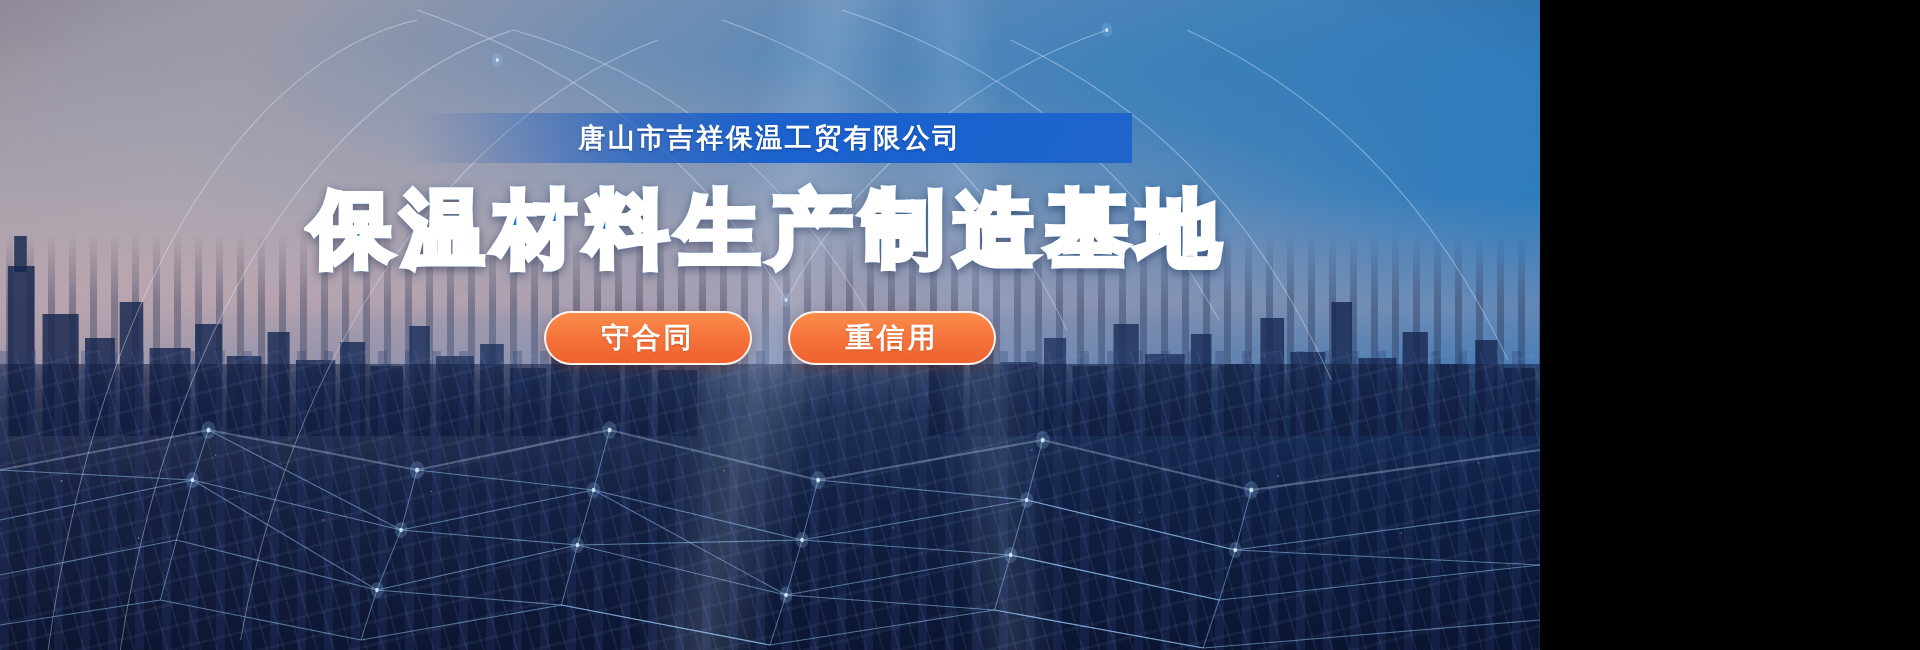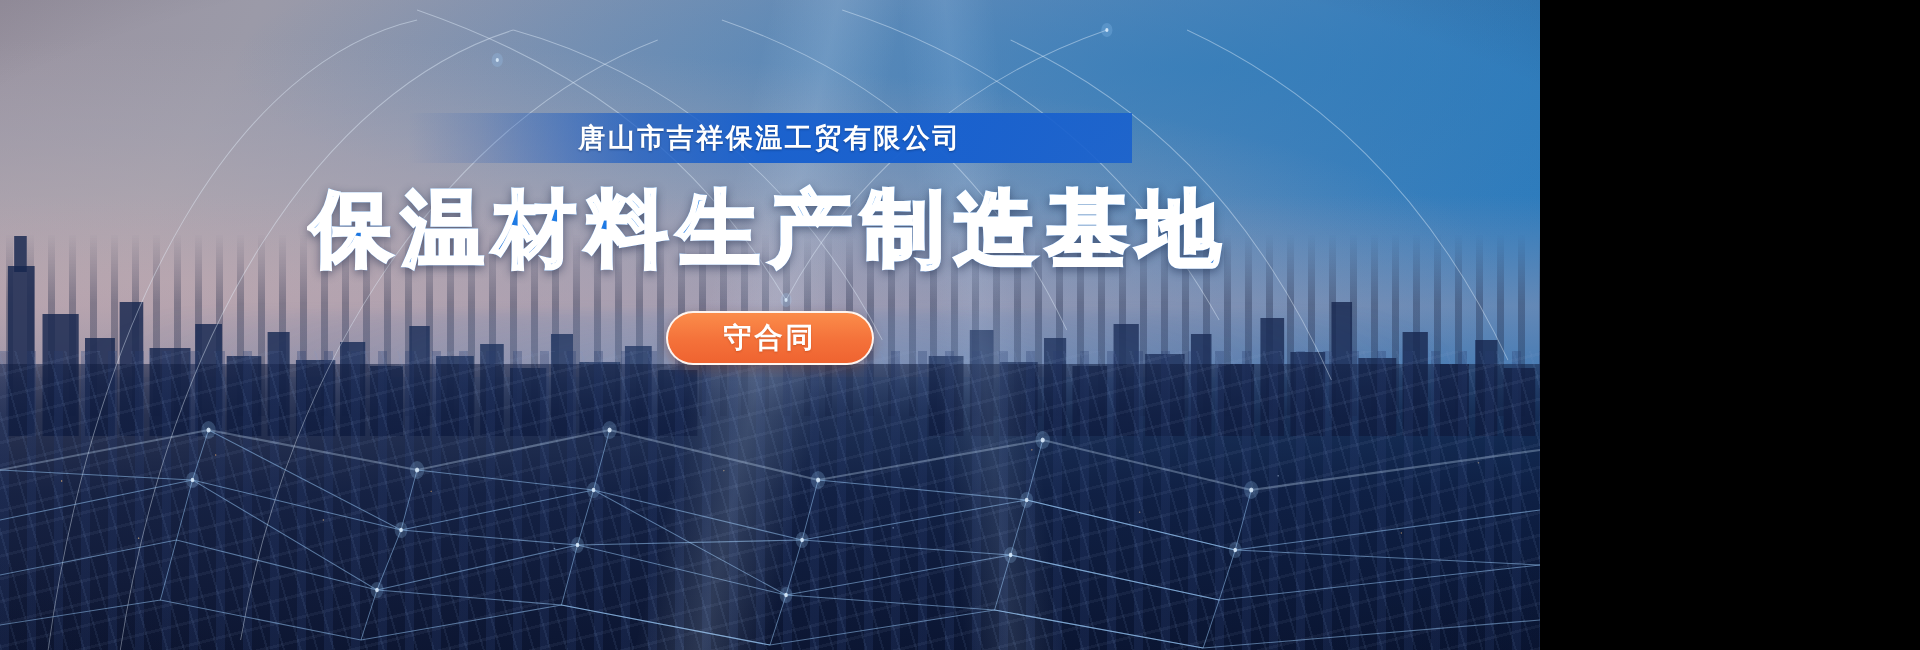--- a/index.html
+++ b/index.html
@@ -147,21 +147,21 @@
     font-size:27px;
     font-weight:bold;
     letter-spacing:2.5px;
     white-space:nowrap;
     text-shadow:0 1px 2px rgba(0,30,80,.45);
   }
 
   .headline{
     margin-top:12px;
     font-size:82px;
-    font-weight:normal;
+    font-weight:bold;
     letter-spacing:10px;
     white-space:nowrap;
     color:#1472dd;
     background:linear-gradient(180deg,#2f93f0 0%,#1e7ae4 45%,#0f62cf 100%);
     -webkit-background-clip:text;
     background-clip:text;
     -webkit-text-fill-color:transparent;
     -webkit-text-stroke:6px #ffffff;
     paint-order:stroke fill;
     filter:drop-shadow(0 3px 5px rgba(8,24,60,.45));
@@ -329,16 +329,19 @@
     <div class="company-band">
       <span class="company-name">唐山市吉祥保温工贸有限公司</span>
     </div>
 
     <div class="headline">保温材料生产制造基地</div>
 
     <div class="pills">
       <div class="pill">
         <span>守合同</span>
       </div>
+      <div class="pill">
+        <span>重信用</span>
+      </div>
     </div>
 
   </div>
 </div>
 
 </body></html>

